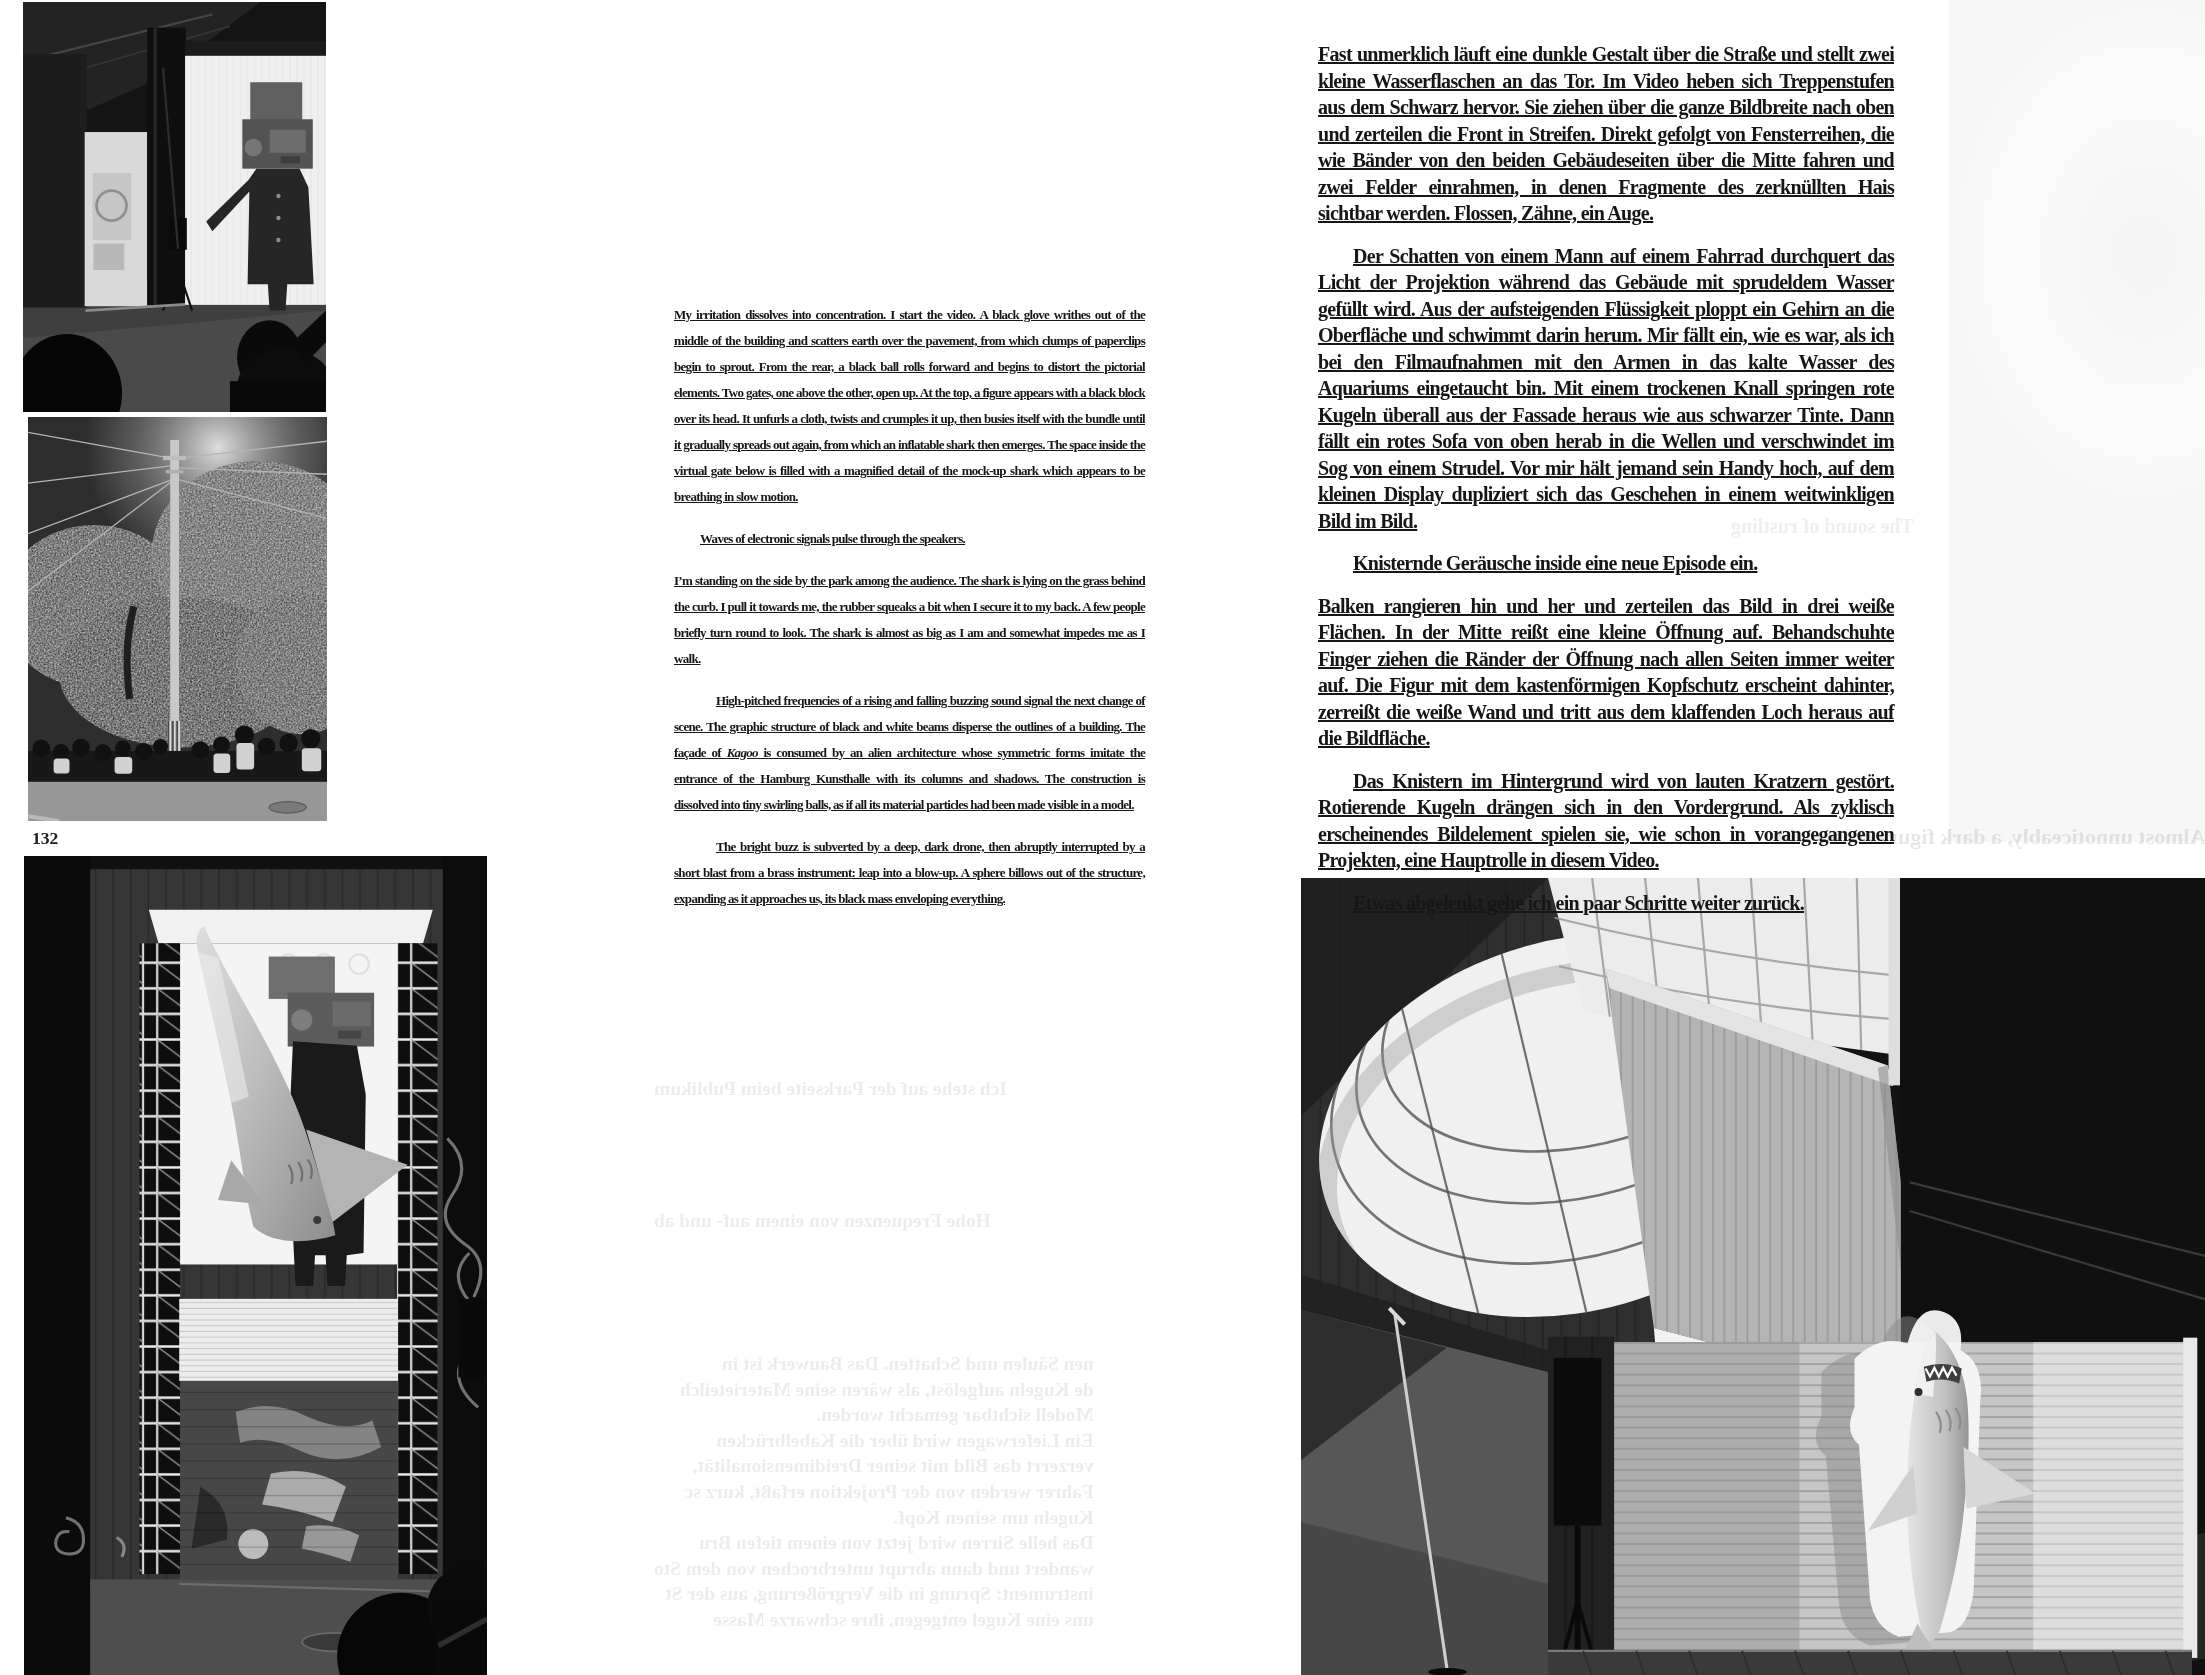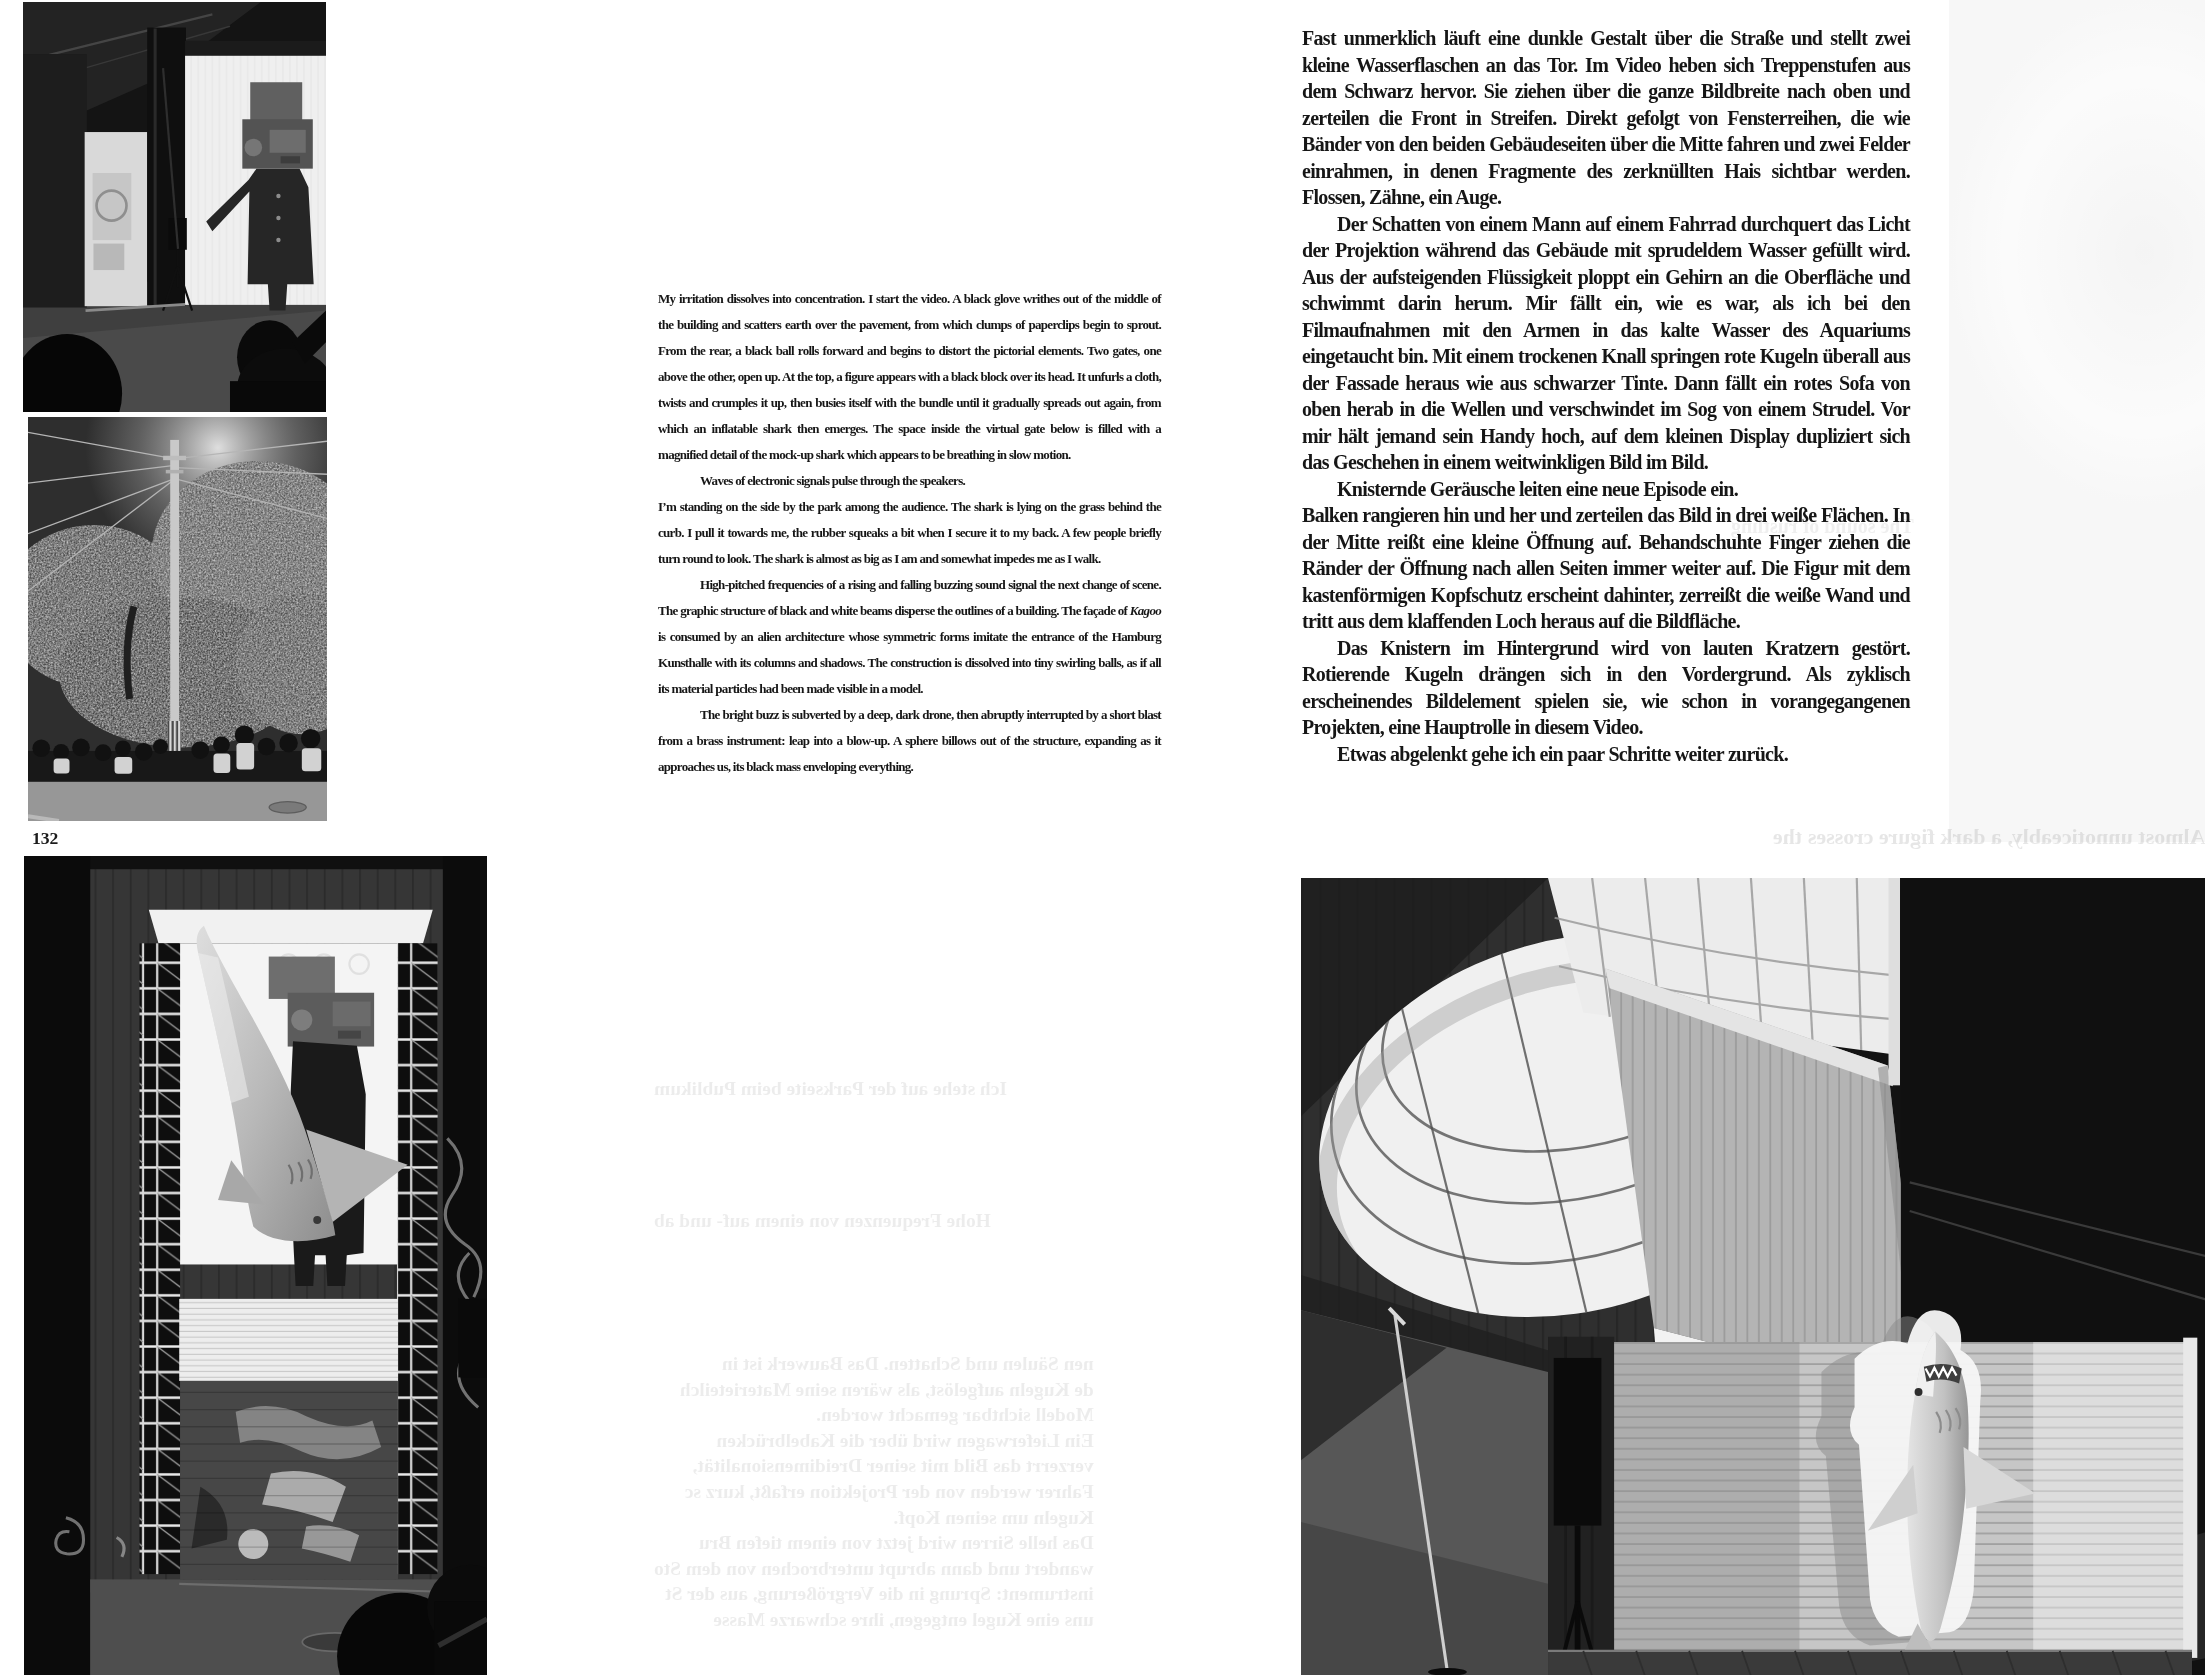--- a/index.html
+++ b/index.html
@@ -1,21 +1,21 @@
 <!DOCTYPE html>
 <html style="font-size:7px"><head>
 <meta charset="utf-8">
 <style>
   html,body{margin:0;padding:0;width:2439px;height:1676px;background:#ffffff;overflow:hidden;}
   *{box-sizing:border-box;}
   
   .textcol{position:absolute;text-align:justify;color:#161616;font-family:"Liberation Serif","DejaVu Serif",serif;font-weight:bold;letter-spacing:-0.7px;z-index:3;}
   .col-en{left:658px;top:286px;width:503px;font-size:13px;line-height:26px;}
   .col-de{left:1302px;top:25px;width:608px;font-size:20px;line-height:26.5px;}
-  .textcol p{margin:0;padding:0;}
+  .textcol p{margin:16px;padding:0;text-decoration:underline;}
   .ind-en{text-indent:42px;}
   .ind-de{text-indent:35px;}
   .block-ind{margin-left:42px !important;}
   .it{font-style:italic;}
   
   .pagenum{position:absolute;font-family:"Liberation Serif","DejaVu Serif",serif;font-weight:bold;font-size:17.6px;color:#1c1c1c;z-index:4;}
   
   .ghost{position:absolute;font-family:"Liberation Serif","DejaVu Serif",serif;font-weight:bold;color:#3c3c3c;transform:scaleX(-1);white-space:nowrap;z-index:1;}
   .ghost-block{position:absolute;z-index:1;}
   .ghost-block div{font-family:"Liberation Serif","DejaVu Serif",serif;font-weight:bold;color:#3c3c3c;transform:scaleX(-1);white-space:nowrap;font-size:19.4px;line-height:25.6px;opacity:.09;}
@@ -291,21 +291,21 @@
   <div>Kugeln um seinen Kopf.</div>
   <div>Das helle Sirren wird jetzt von einem tiefen Bru</div>
   <div>wandert und dann abrupt unterbrochen von dem Sto</div>
   <div>instrument: Sprung in die Vergrößerung, aus der St</div>
   <div>uns eine Kugel entgegen, ihre schwarze Masse</div>
 </div>
 
 <div class="textcol col-de">
   <p>Fast unmerklich läuft eine dunkle Gestalt über die Straße und stellt zwei kleine Wasserflaschen an das Tor. Im Video heben sich Treppenstufen aus dem Schwarz hervor. Sie ziehen über die ganze Bildbreite nach oben und zerteilen die Front in Streifen. Direkt gefolgt von Fensterreihen, die wie Bänder von den beiden Gebäudeseiten über die Mitte fahren und zwei Felder einrahmen, in denen Fragmente des zerknüllten Hais sichtbar werden. Flossen, Zähne, ein Auge.</p>
   <p class="ind-de">Der Schatten von einem Mann auf einem Fahrrad durchquert das Licht der Projektion während das Gebäude mit sprudeldem Wasser gefüllt wird. Aus der aufsteigenden Flüssigkeit ploppt ein Gehirn an die Oberfläche und schwimmt darin herum. Mir fällt ein, wie es war, als ich bei den Filmaufnahmen mit den Armen in das kalte Wasser des Aquariums eingetaucht bin. Mit einem trockenen Knall springen rote Kugeln überall aus der Fassade heraus wie aus schwarzer Tinte. Dann fällt ein rotes Sofa von oben herab in die Wellen und verschwindet im Sog von einem Strudel. Vor mir hält jemand sein Handy hoch, auf dem kleinen Display dupliziert sich das Geschehen in einem weitwinkligen Bild im Bild.</p>
-  <p class="ind-de">Knisternde Geräusche leiten eine neue Episode ein.</p>
+  <p class="ind-de">Knisternde Geräusche inside eine neue Episode ein.</p>
   <p>Balken rangieren hin und her und zerteilen das Bild in drei weiße Flächen. In der Mitte reißt eine kleine Öffnung auf. Behandschuhte Finger ziehen die Ränder der Öffnung nach allen Seiten immer weiter auf. Die Figur mit dem kastenförmigen Kopfschutz erscheint dahinter, zerreißt die weiße Wand und tritt aus dem klaffenden Loch heraus auf die Bildfläche.</p>
   <p class="ind-de">Das Knistern im Hintergrund wird von lauten Kratzern gestört. Rotierende Kugeln drängen sich in den Vordergrund. Als zyklisch erscheinendes Bildelement spielen sie, wie schon in vorangegangenen Projekten, eine Hauptrolle in diesem Video.</p>
   <p class="ind-de">Etwas abgelenkt gehe ich ein paar Schritte weiter zurück.</p>
 </div>
 
 <div class="ghost" style="left:1731px;top:515px;font-size:20px;opacity:.08;">The sound of rustling</div>
 <div class="ghost" style="left:1773px;top:824px;font-size:22px;opacity:.12;">Almost unnoticeably, a dark figure crosses the</div>
 
 <div class="photo" style="left:1301px;top:878px;width:1052px;height:798px;">
 <svg viewBox="0 0 2385 1809" preserveAspectRatio="none">

